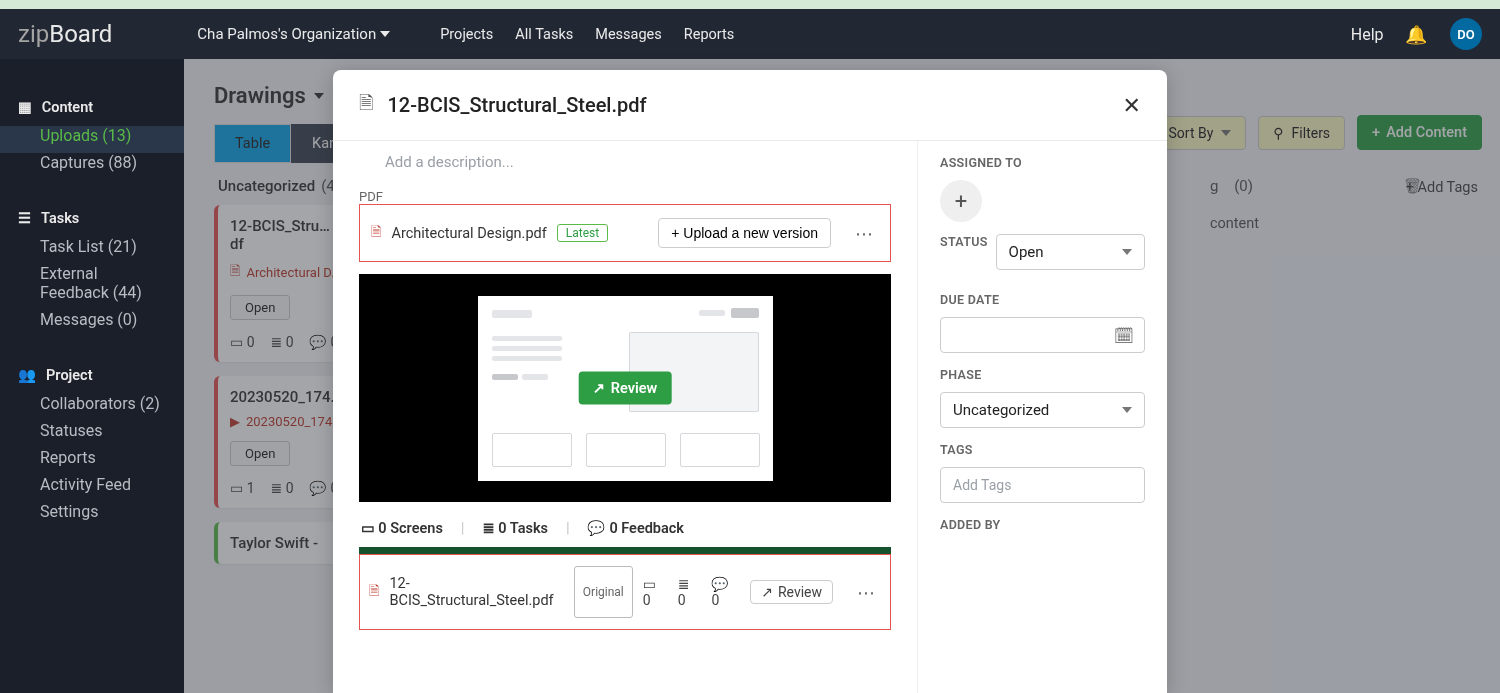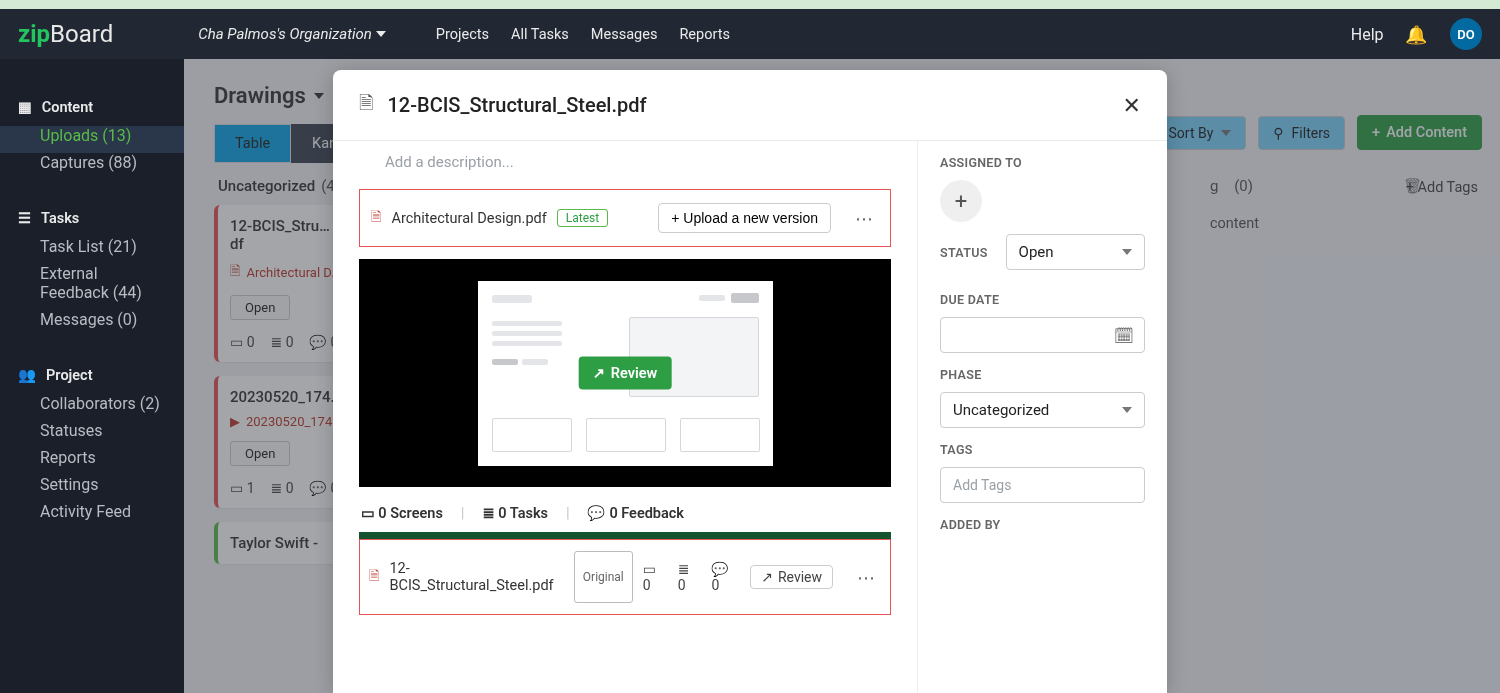--- a/index.html
+++ b/index.html
@@ -1,37 +1,37 @@
 <!DOCTYPE html>
 <html><head>
 <meta charset="utf-8">
 <style>
   * { box-sizing: border-box; margin: 0; padding: 0; }
   body { font-family: -apple-system, BlinkMacSystemFont, "Segoe UI", Roboto, Helvetica, Arial, sans-serif; background: #d4ead4; width: 1500px; height: 693px; overflow: hidden; position: relative; color: #222; }
   .topbar { position: absolute; top: 9px; left: 0; right: 0; height: 50px; background: #222833; display: flex; align-items: center; padding: 0 18px; color: #eaeaea; }
   .logo { display: flex; align-items: baseline; font-size: 24px; font-weight: 600; }
-  .logo .zip { color: #22c55e; font-weight: 700; }
+  .logo .zip { color: #a3a3a3; font-weight: 400; }
   .logo .board { color: #e8e8e8; font-weight: 400; }
-  .org-switch { margin-left: 85px; font-size: 15px; display: flex; align-items: center; gap: 4px; cursor: pointer; font-style: italic; }
+  .org-switch { margin-left: 85px; font-size: 15px; display: flex; align-items: center; gap: 4px; cursor: pointer; }
   .nav-links { display: flex; gap: 22px; margin-left: 50px; font-size: 14.5px; }
   .nav-links span { cursor: pointer; }
   .top-right { margin-left: auto; display: flex; align-items: center; gap: 22px; }
   .avatar-circle { width: 32px; height: 32px; border-radius: 50%; background: #0369a1; display: flex; align-items: center; justify-content: center; font-size: 13px; font-weight: 600; color: #fff; }
   .sidebar { position: absolute; left: 0; top: 59px; bottom: 0; width: 184px; background: #1a1f29; color: #d8d8d8; padding-top: 30px; font-size: 14px; }
   .side-section-head { display: flex; align-items: center; gap: 10px; padding: 10px 18px; font-weight: 600; font-size: 14.5px; color: #eaeaea; }
   .side-item { padding: 0 18px 8px 40px; cursor: pointer; font-size: 16px; color: #b8bcc3; }
   .side-item.active { background: #2a364a; color: #59ba47; }
   .board-area { position: absolute; left: 184px; top: 59px; right: 0; bottom: 0; background: #f2f3f5; overflow: hidden; }
   .board-header { padding: 24px 30px 0 30px; display: flex; align-items: center; }
   .board-title { font-size: 22px; font-weight: 600; color: #333; display: flex; align-items: center; gap: 8px; }
   .view-tabs { display: flex; margin-top: 16px; margin-left: 30px; }
   .view-tab { padding: 10px 20px; background: #0ea5e9; border: 1px solid #ddd; font-size: 14.5px; cursor: pointer; }
   .view-tab.active { background: #3d4450; color: #fff; border-color: #3d4450; }
   .top-actions { position: absolute; right: 18px; top: 56px; display: flex; align-items: center; gap: 12px; }
-  .btn-outline { background: #7dd3fc; border: 1px solid #ccc; border-radius: 4px; padding: 8px 14px; display: flex; align-items: center; gap: 8px; font-size: 14px; cursor: pointer; }
+  .btn-outline { background: #fef9c3; border: 1px solid #ccc; border-radius: 4px; padding: 8px 14px; display: flex; align-items: center; gap: 8px; font-size: 14px; cursor: pointer; }
   .btn-green { background: #2e9e44; color: #fff; border: 1px solid #2e9e44; border-radius: 4px; padding: 8px 14px; display: flex; align-items: center; gap: 6px; font-size: 14.5px; font-weight: 500; cursor: pointer; }
   .kanban-row { position: absolute; top: 108px; left: 30px; right: 18px; bottom: 0; display: flex; gap: 20px; overflow: hidden; }
   .column { width: 228px; flex-shrink: 0; }
   .col-head { display: flex; align-items: center; gap: 6px; padding: 10px 4px; font-size: 15px; color: #555; }
   .card { background: #fff; border-radius: 6px; border-left: 4px solid #e55353; padding: 12px; margin-bottom: 14px; box-shadow: 0 1px 2px rgba(0,0,0,.06); }
   .card.green { border-left-color: #59ba47; }
   .card-title { font-size: 15px; font-weight: 500; color: #333; margin-bottom: 8px; }
   .card-file { font-size: 13px; color: #c0392b; display: flex; align-items: center; gap: 6px; margin-bottom: 12px; }
   .card-open { border: 1px solid #ccc; background: #fafafa; padding: 4px 14px; font-size: 13px; border-radius: 3px; display: inline-block; margin-bottom: 14px; }
   .card-stats { display: flex; gap: 16px; font-size: 14px; color: #444; }
@@ -110,22 +110,22 @@
   <div class="side-item">External Feedback (44)</div>
   <div class="side-item">Messages (0)</div>
 
   <div class="side-section-head" style="margin-top:20px;">
     <span>👥</span>
     <span>Project</span>
   </div>
   <div class="side-item">Collaborators (2)</div>
   <div class="side-item">Statuses</div>
   <div class="side-item">Reports</div>
+  <div class="side-item">Activity Feed</div>
   <div class="side-item">Settings</div>
-  <div class="side-item">Activity Feed</div>
 </div>
 
 <div class="board-area">
   <div class="board-header">
     <div class="board-title">
       <span>Drawings</span>
       <span class="chev-down"></span>
     </div>
   </div>
   <div class="view-tabs">
@@ -203,20 +203,21 @@
 
 <div class="modal">
   <div class="modal-head">
     <span style="color:#555;font-size:18px;">🗎</span>
     <span class="modal-title">12-BCIS_Structural_Steel.pdf</span>
     <span class="modal-close">✕</span>
   </div>
   <div class="modal-body">
     <div class="modal-left">
       <div class="desc-placeholder">Add a description...</div>
+      <div class="pdf-label">PDF</div>
 
       <div style="border:1px solid #e55353; padding:2px 2px 2px 2px;">
         <div class="file-row">
           <span style="color:#c0392b;font-size:13px;">🗎</span>
           <span class="fname">Architectural Design.pdf</span>
           <span class="badge-latest">Latest</span>
           <button class="upload-btn"><span>+ </span><span>Upload a new version</span></button>
           <span class="row-more" style="margin-left:8px;">⋯</span>
         </div>
       </div>
@@ -266,21 +267,21 @@
           </div>
           <span class="row-more" style="margin-left:8px;">⋯</span>
         </div>
       </div>
     </div>
 
     <div class="modal-right">
       <div class="side-label">ASSIGNED TO</div>
       <div class="add-circle">+</div>
 
-      <div style="display:flex; align-items:center; gap:18px; margin-top:8px; margin-bottom:6px;">
+      <div style="display:flex; align-items:flex-start; gap:8px; margin-top:8px; margin-bottom:6px;">
         <div class="side-label" style="margin:0;">STATUS</div>
         <div class="select-like" style="flex:1; margin:0;">
           <span>Open</span>
           <span class="chev-down" style="color:#777;"></span>
         </div>
       </div>
 
       <div class="side-label" style="margin-top:22px;">DUE DATE</div>
       <div class="date-input">
         <span style="color:#555;">🗓</span>

